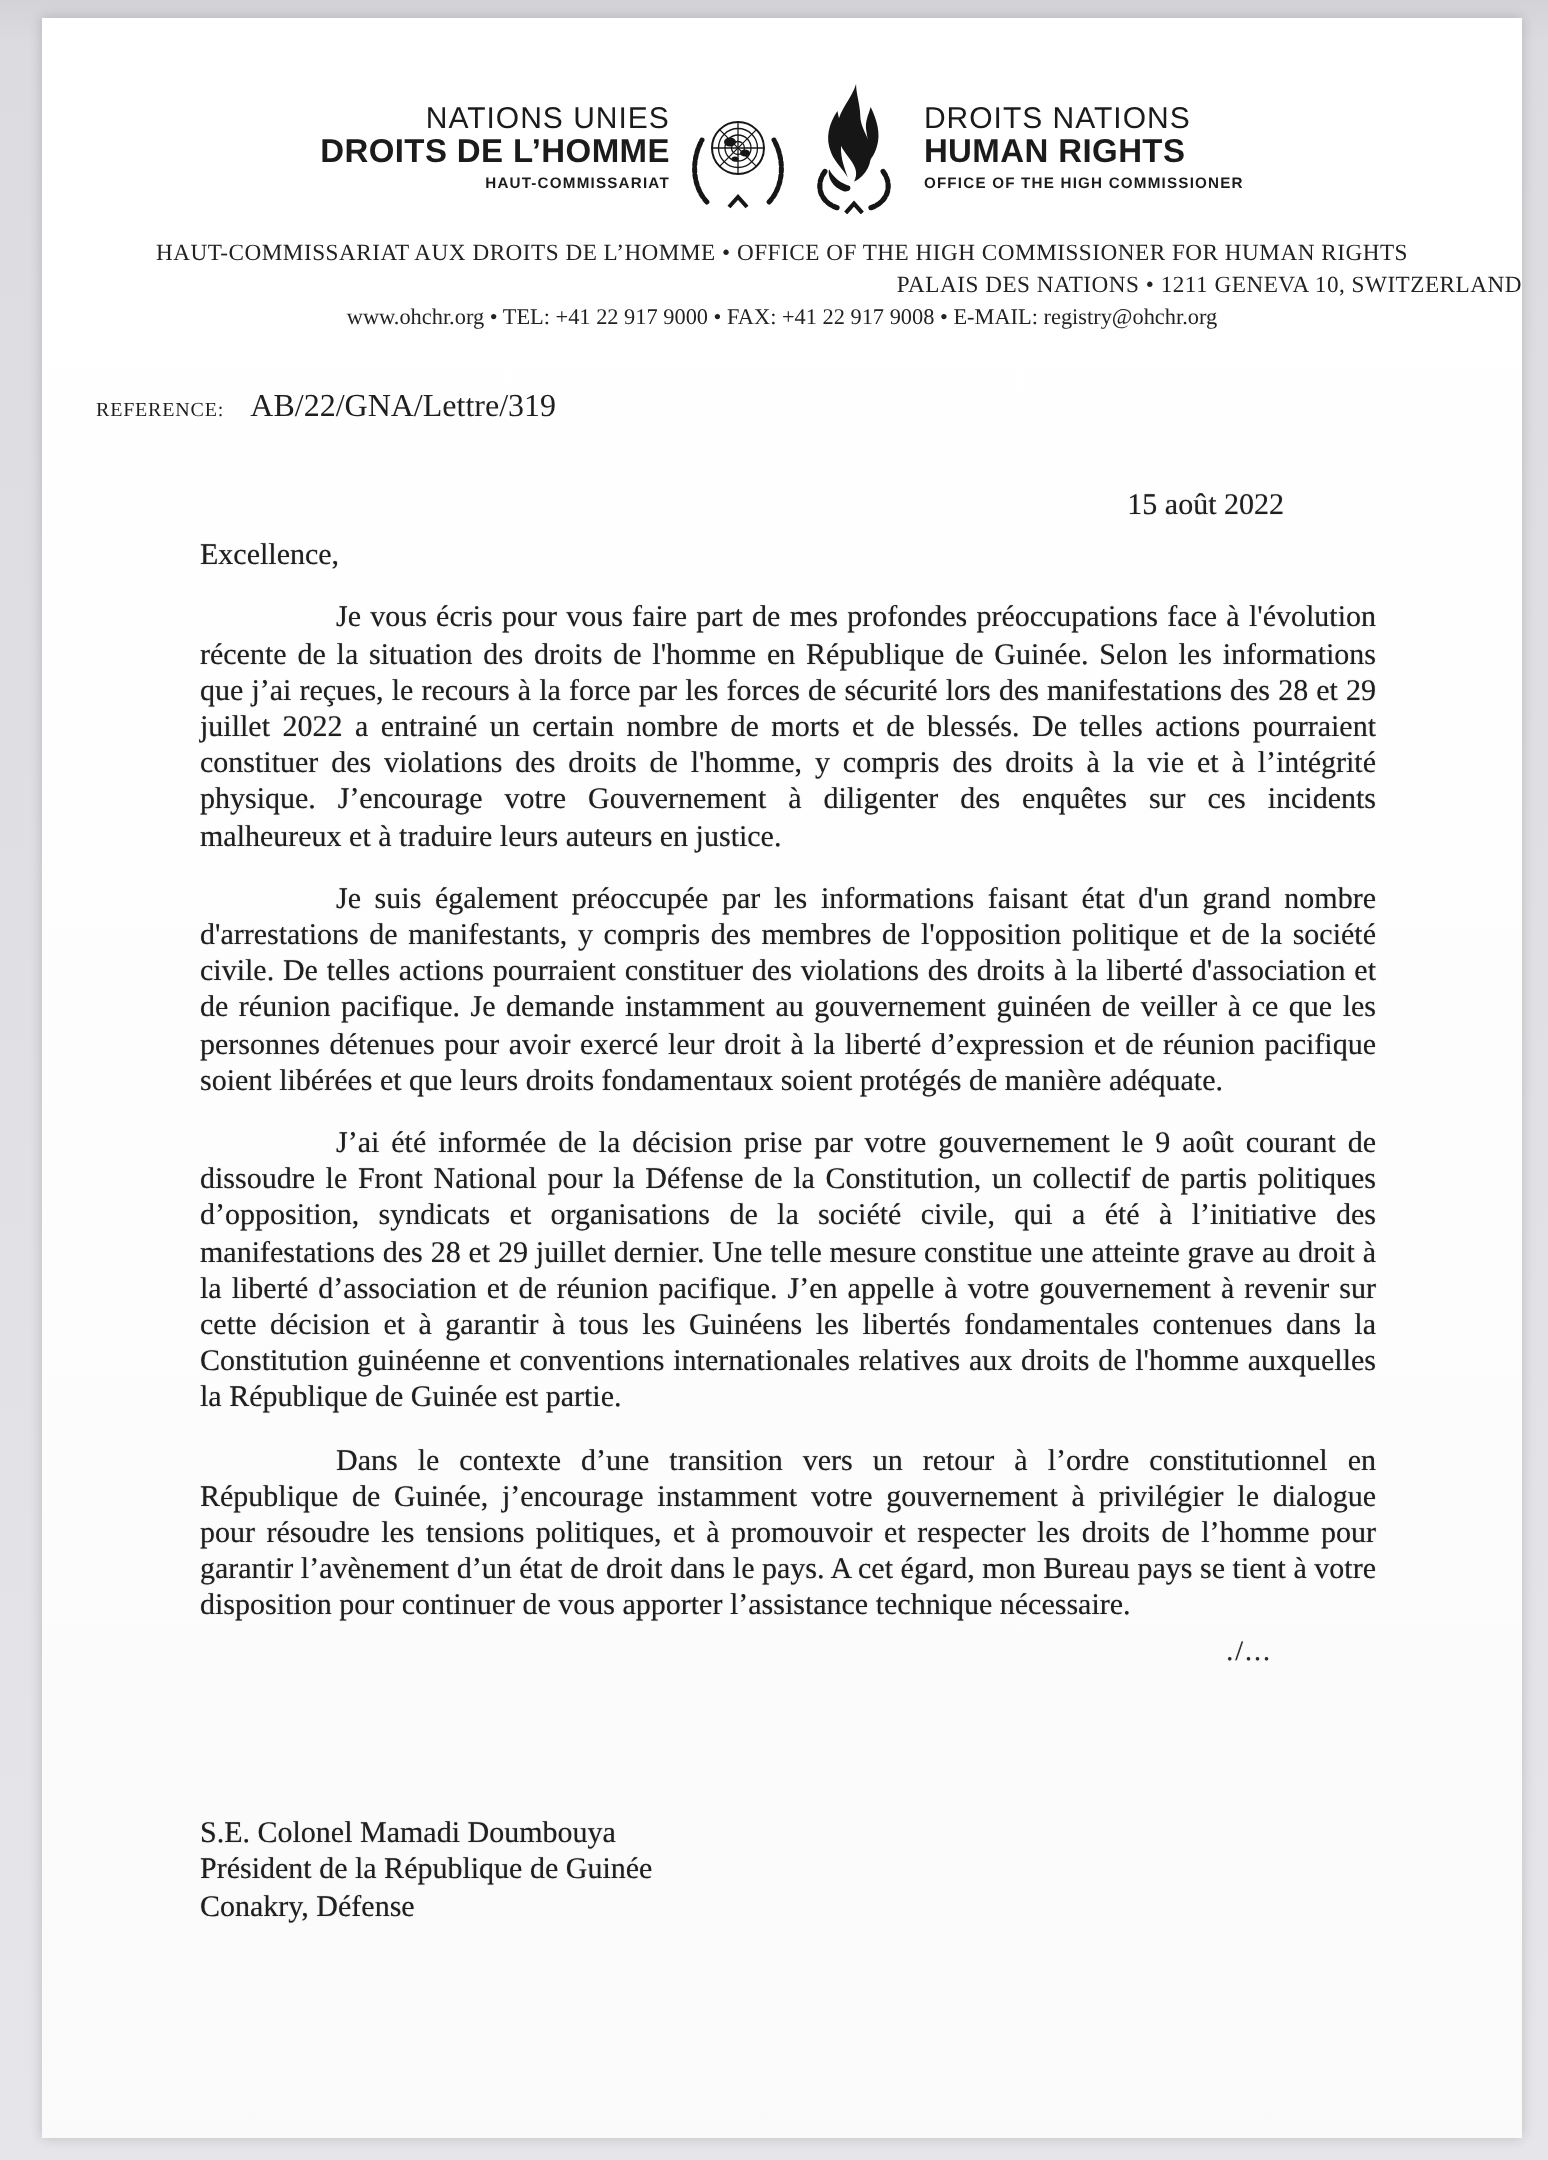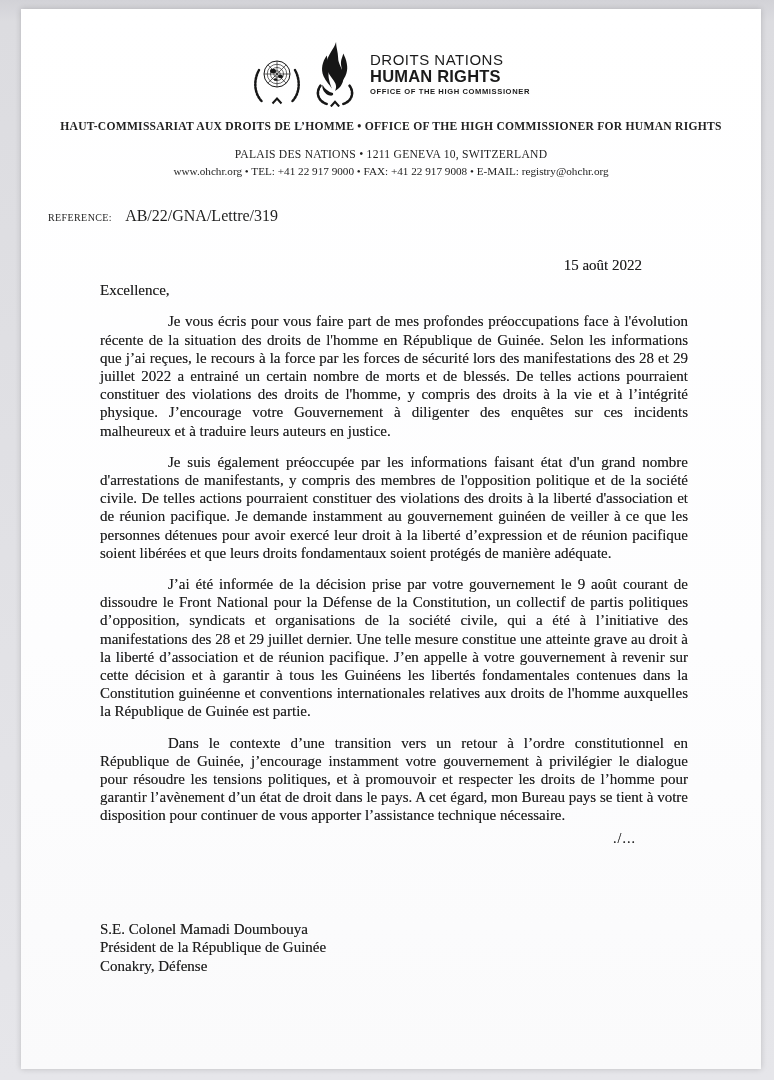--- a/index.html
+++ b/index.html
@@ -44,22 +44,22 @@
   .lh-line2 { font-size: 16.5px; font-weight: 700; letter-spacing: 0.2px; }
   .lh-line3 { font-size: 7.6px; font-weight: 700; letter-spacing: 0.6px; margin-top: 2px; }
   .logos { display: flex; align-items: flex-end; gap: 7px; }
   .logo svg { display: block; }
   
   .address {
     text-align: center;
     margin-top: 13px;
     color: #222;
   }
-  .address .a1 { font-size: 11.6px; letter-spacing: 0.25px; font-weight: bold; }
-  .address .a2 { font-size: 11.6px; letter-spacing: 0.25px; margin-top: 15px; }
+  .address .a1 { font-size: 11.6px; letter-spacing: 0.25px; }
+  .address .a2 { font-size: 11.6px; letter-spacing: 0.25px; margin-top: 3px; text-align: right; }
   .address .a3 { font-size: 11.2px; margin-top: 4px; }
   
   .reference {
     margin: 30px 0 0 27px;
     font-size: 12.5px;
   }
   .reference .ref-label { font-size: 10px; letter-spacing: 0.4px; }
   .reference .ref-value { margin-left: 10px; font-size: 16px; }
   
   .letter-body {
@@ -95,20 +95,25 @@
     text-shadow: 0 0 0.45px rgba(20,20,20,0.55);
   }
 </style>
 </head>
 <body>
 
 <div class="frame">
   <div class="page">
 
     <div class="letterhead">
+      <div class="lh-left">
+        <div class="lh-line1">NATIONS UNIES</div>
+        <div class="lh-line2">DROITS DE L’HOMME</div>
+        <div class="lh-line3">HAUT-COMMISSARIAT</div>
+      </div>
 
       <div class="logos">
 
         <span class="logo">
           <svg width="50" height="55" viewBox="0 0 100 110" aria-hidden="true">
             <g stroke="#161616" fill="none">
               <circle cx="50" cy="44" r="26" stroke-width="2"></circle>
               <circle cx="50" cy="44" r="19.5" stroke-width="1.3"></circle>
               <circle cx="50" cy="44" r="13" stroke-width="1.3"></circle>
               <circle cx="50" cy="44" r="6.5" stroke-width="1.3"></circle>

